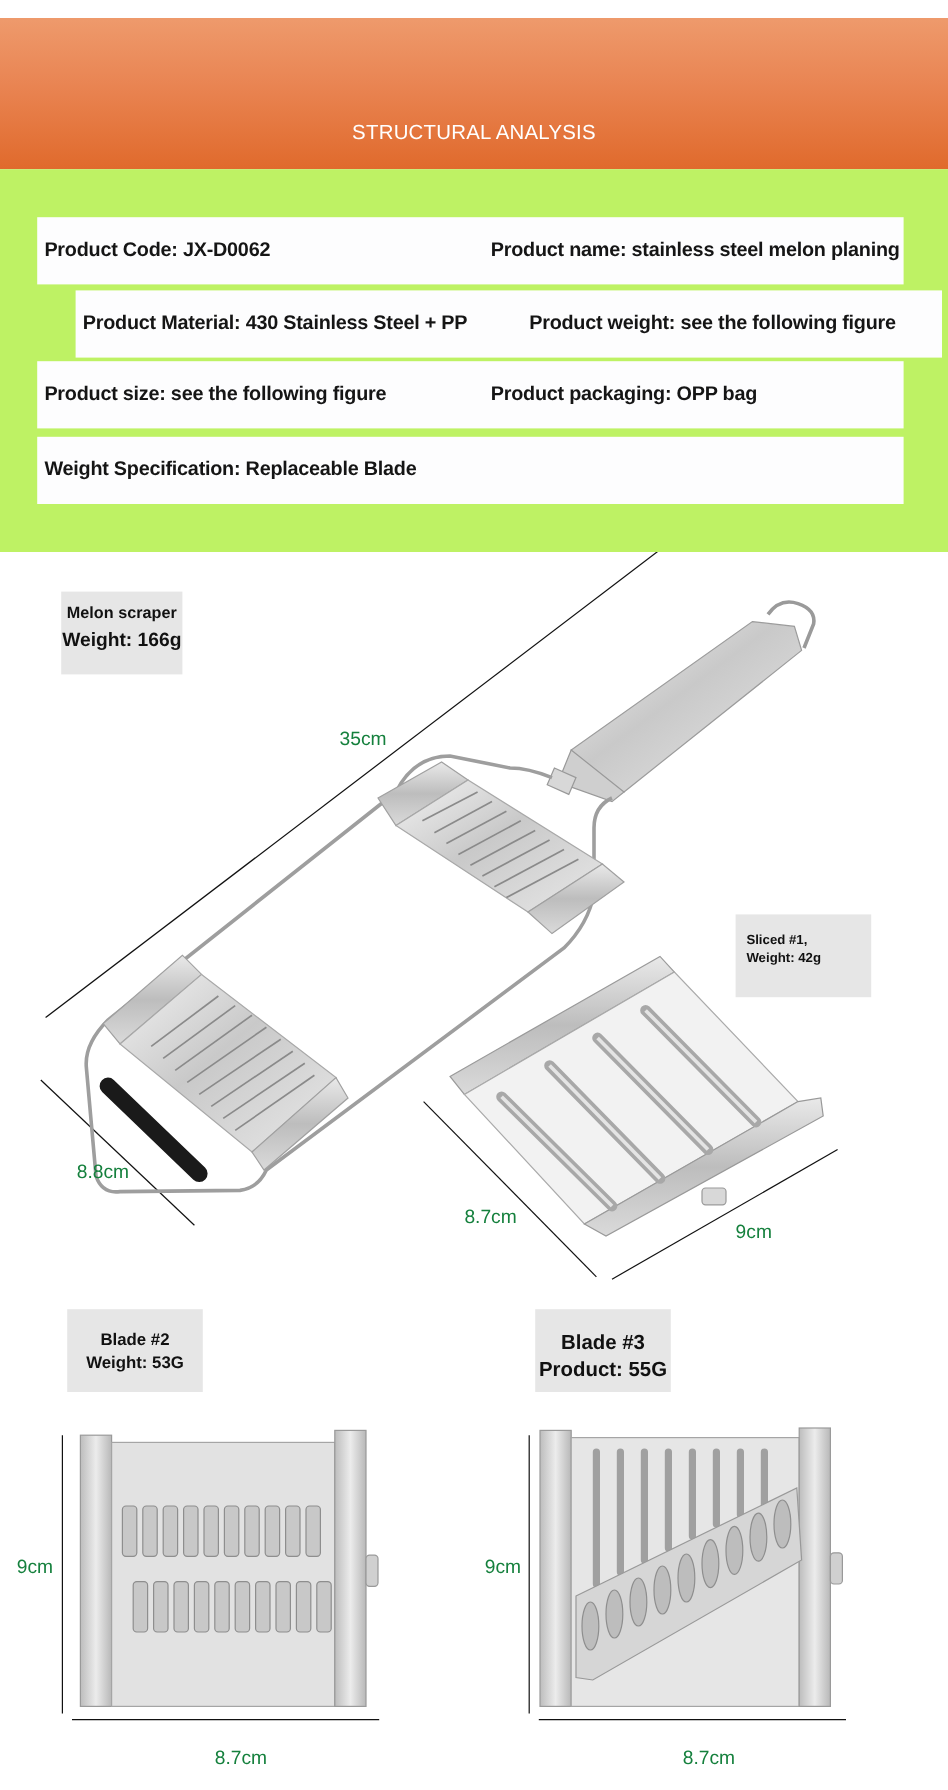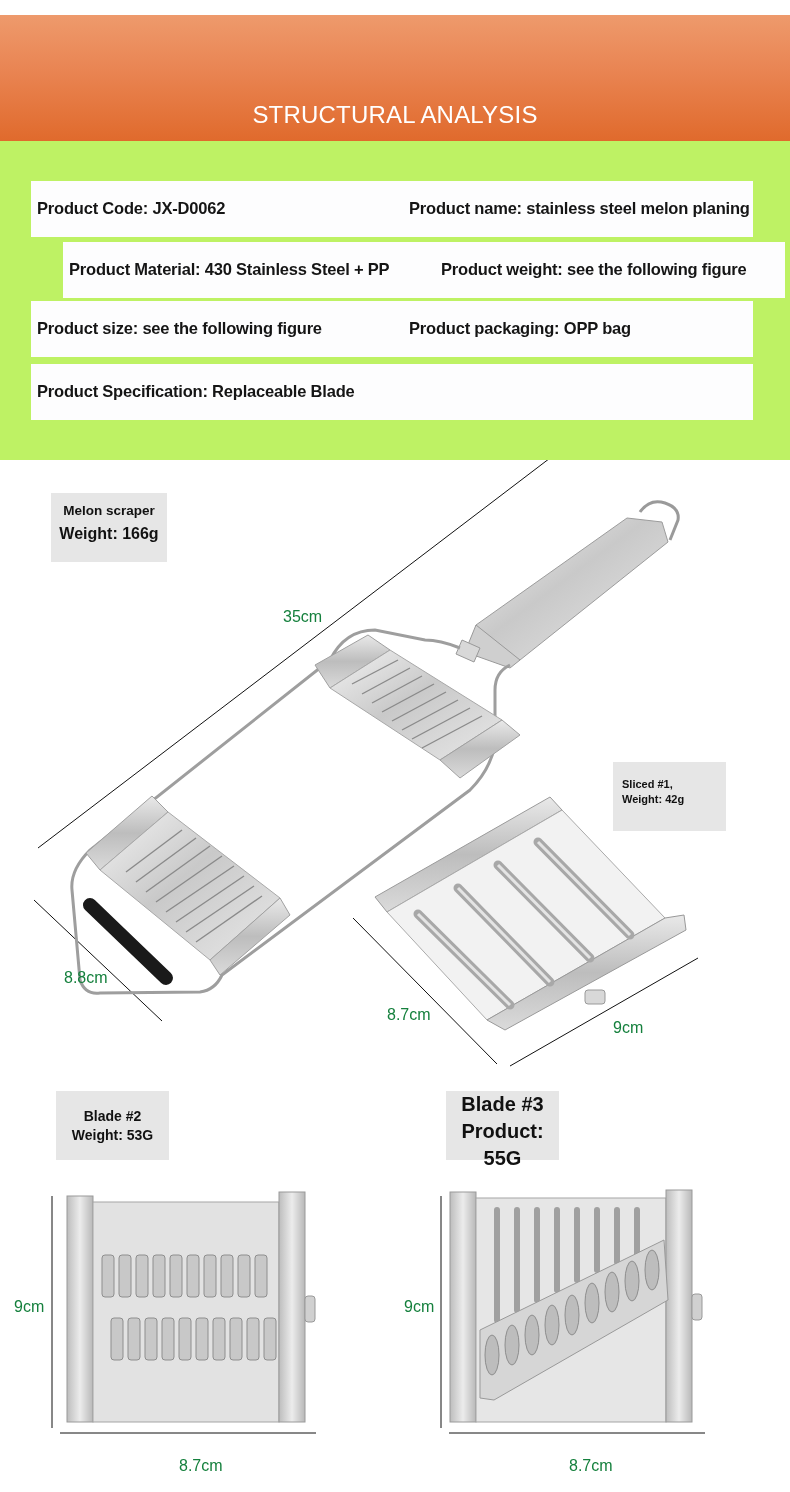--- a/index.html
+++ b/index.html
@@ -6,21 +6,21 @@
   html, body { width: 790px; height: 1492px; background: #ffffff; overflow: hidden; }
   body { position: relative; font-family: "Liberation Sans", "DejaVu Sans", sans-serif; color: #111; }
 
   .top-gap { position: absolute; left: 0; top: 0; width: 790px; height: 15px; background: #ffffff; }
   .banner {
     position: absolute; left: 0; top: 15px; width: 790px; height: 126px;
     background: linear-gradient(to bottom, #ee9a6c 0%, #e98452 45%, #e06a2c 100%);
     text-align: center; color: #fff;
   }
   .banner .title { position: absolute; left: 0; right: 0; top: 36px; font-size: 27px; font-weight: bold; letter-spacing: -0.3px; }
-  .banner .subtitle { position: absolute; left: 0; right: 0; top: 86px; font-size: 24px; letter-spacing: 0.2px; }
+  .banner .subtitle { position: absolute; left: 0; right: 0; top: 86px; font-size: 17px; letter-spacing: 0.2px; }
 
   .params {
     position: absolute; left: 0; top: 141px; width: 790px; height: 319px;
     background: #bef264;
   }
   .params .card {
     position: absolute; left: 31px; top: 40px; width: 722px; height: 240px;
   }
   .params .row {
     position: absolute; left: 0; width: 722px; height: 56px; background: #fdfdfe;
@@ -58,21 +58,21 @@
     </div>
     <div class="row" style="top:61px;margin-left:32px;">
       <span class="cell left">Product Material: 430 Stainless Steel + PP</span>
       <span class="cell right">Product weight: see the following figure</span>
     </div>
     <div class="row" style="top:120px;">
       <span class="cell left">Product size: see the following figure</span>
       <span class="cell right">Product packaging: OPP bag</span>
     </div>
     <div class="row" style="top:183px;">
-      <span class="cell left">Product Specification: Replaceable Blade</span>
+      <span class="cell left">Weight Specification: Replaceable Blade</span>
       <span class="cell right"></span>
     </div>
   </div>
 </div>
 
 <div class="figure">
 
   <svg width="790" height="1032" viewBox="0 460 790 1032">
     <defs>
       <linearGradient id="steel" x1="0" y1="0" x2="1" y2="1">
@@ -220,40 +220,40 @@
         <ellipse cx="552" cy="1325" rx="7" ry="20"></ellipse>
         <ellipse cx="572" cy="1315" rx="7" ry="20"></ellipse>
         <ellipse cx="592" cy="1303" rx="7" ry="20"></ellipse>
         <ellipse cx="612" cy="1292" rx="7" ry="20"></ellipse>
         <ellipse cx="632" cy="1281" rx="7" ry="20"></ellipse>
         <ellipse cx="652" cy="1270" rx="7" ry="20"></ellipse>
       </g>
     </g>
   </svg>
 
-  <div class="label-box" style="left:51px; top:33px; width:116px; height:69px; padding-top:9px;">
+  <div class="label-box" style="left:51px; top:33px; width:101px; height:69px; padding-top:9px;">
     <div style="font-size:13.5px;">Melon scraper</div>
     <div style="font-size:16px; margin-top:3px;">Weight: 166g</div>
   </div>
   <div class="dim-text" style="left:283px; top:148px;">35cm</div>
   <div class="dim-text" style="left:64px; top:509px;">8.8cm</div>
 
   <div class="label-box" style="left:613px; top:302px; width:113px; height:69px; padding-top:15px; padding-left:9px; text-align:left; font-size:11px;">
     <div>Sliced #1,</div>
     <div>Weight: 42g</div>
   </div>
   <div class="dim-text" style="left:387px; top:546px;">8.7cm</div>
   <div class="dim-text" style="left:613px; top:559px;">9cm</div>
 
   <div class="label-box" style="left:56px; top:631px; width:113px; height:69px; padding-top:16px; font-size:14px;">
     <div>Blade #2</div>
     <div>Weight: 53G</div>
   </div>
   <div class="dim-text" style="left:14px; top:838px;">9cm</div>
   <div class="dim-text" style="left:179px; top:997px;">8.7cm</div>
 
-  <div class="label-box" style="left:446px; top:631px; width:113px; height:69px; padding-top:0; font-size:20px;">
+  <div class="label-box" style="left:446px; top:631px; width:113px; height:69px; padding-top:17px; font-size:17px;">
     <div>Blade #3</div>
     <div>Product: 55G</div>
   </div>
   <div class="dim-text" style="left:404px; top:838px;">9cm</div>
   <div class="dim-text" style="left:569px; top:997px;">8.7cm</div>
 </div>
 
 </body></html>

